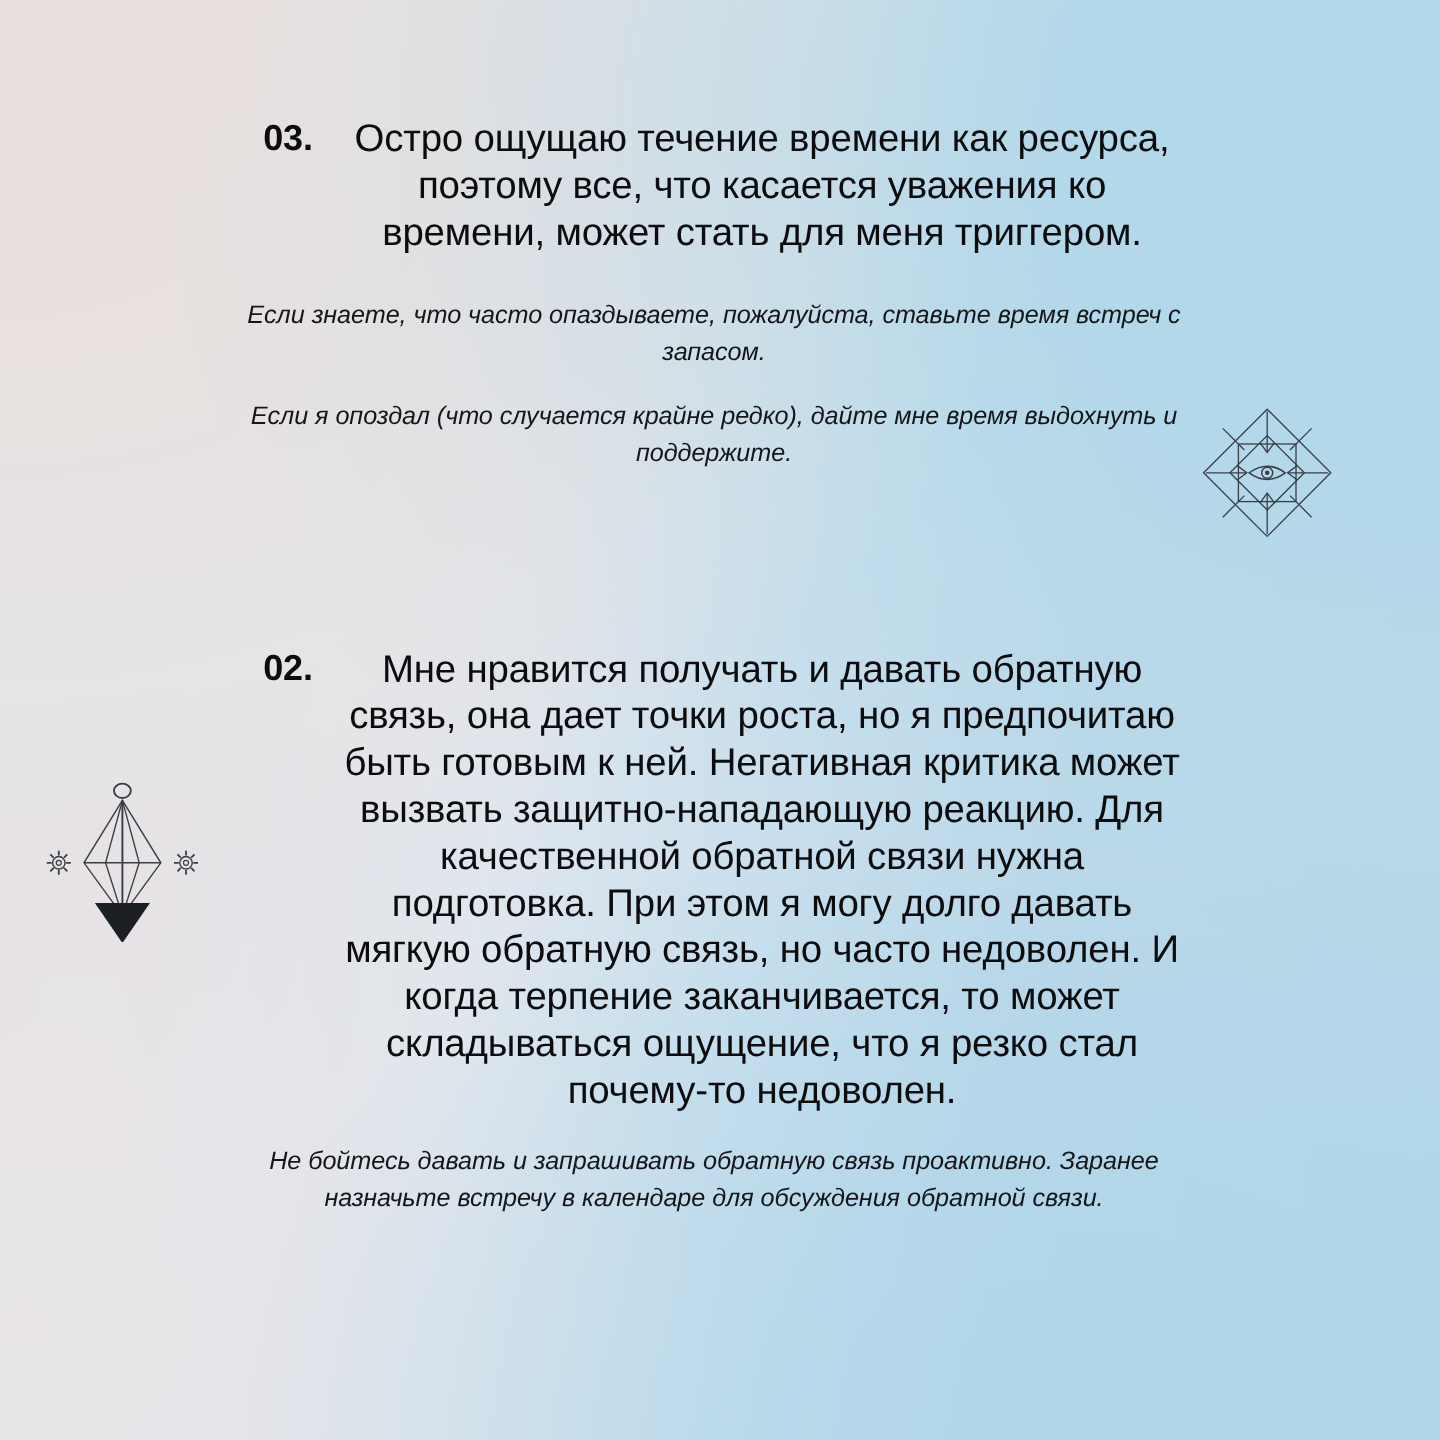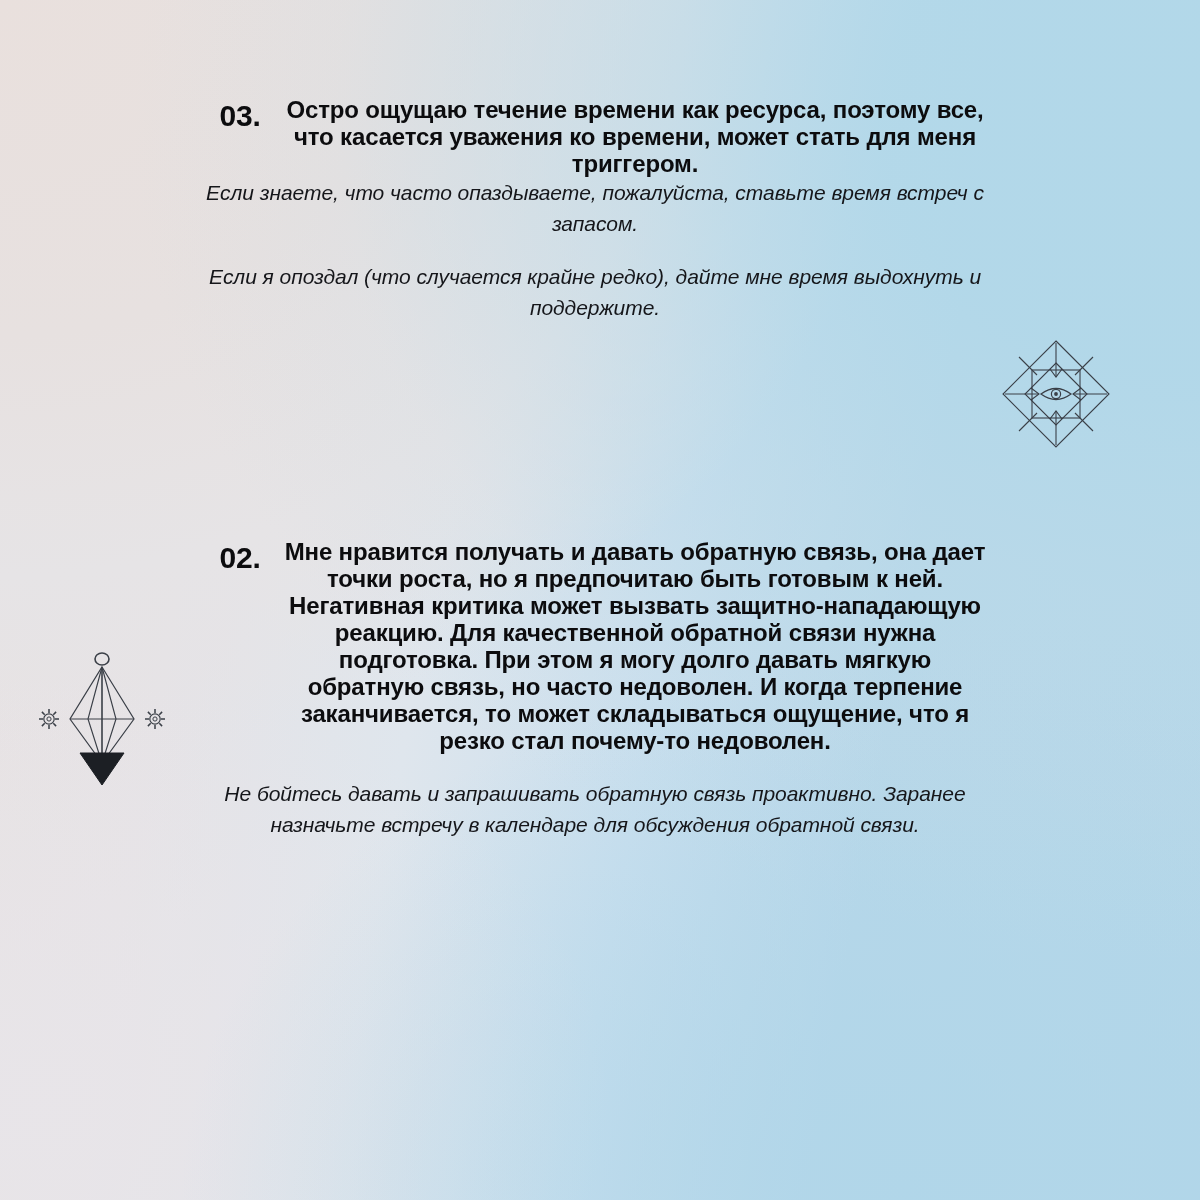--- a/index.html
+++ b/index.html
@@ -57,28 +57,29 @@
     font-size:30px;
     font-weight:bold;
     color:#0c0c0e;
     letter-spacing:-0.2px;
     line-height:38px;
     padding-top:1px;
   }
 
   .headline {
     flex:1 1 auto;
-    font-size:24px;
-    font-weight:bold;
+    font-size:32px;
+    font-weight:normal;
     color:#0c0c0e;
-    line-height:27px;
+    line-height:39px;
     letter-spacing:-0.15px;
   }
 
   .body-block {
+    margin-top:34px;
   }
 
   #section-04 .body-block { margin-top:24px; }
 
   .para {
     font-size:21px;
     font-style:italic;
     color:#15161a;
     line-height:31px;
     letter-spacing:-0.05px;

